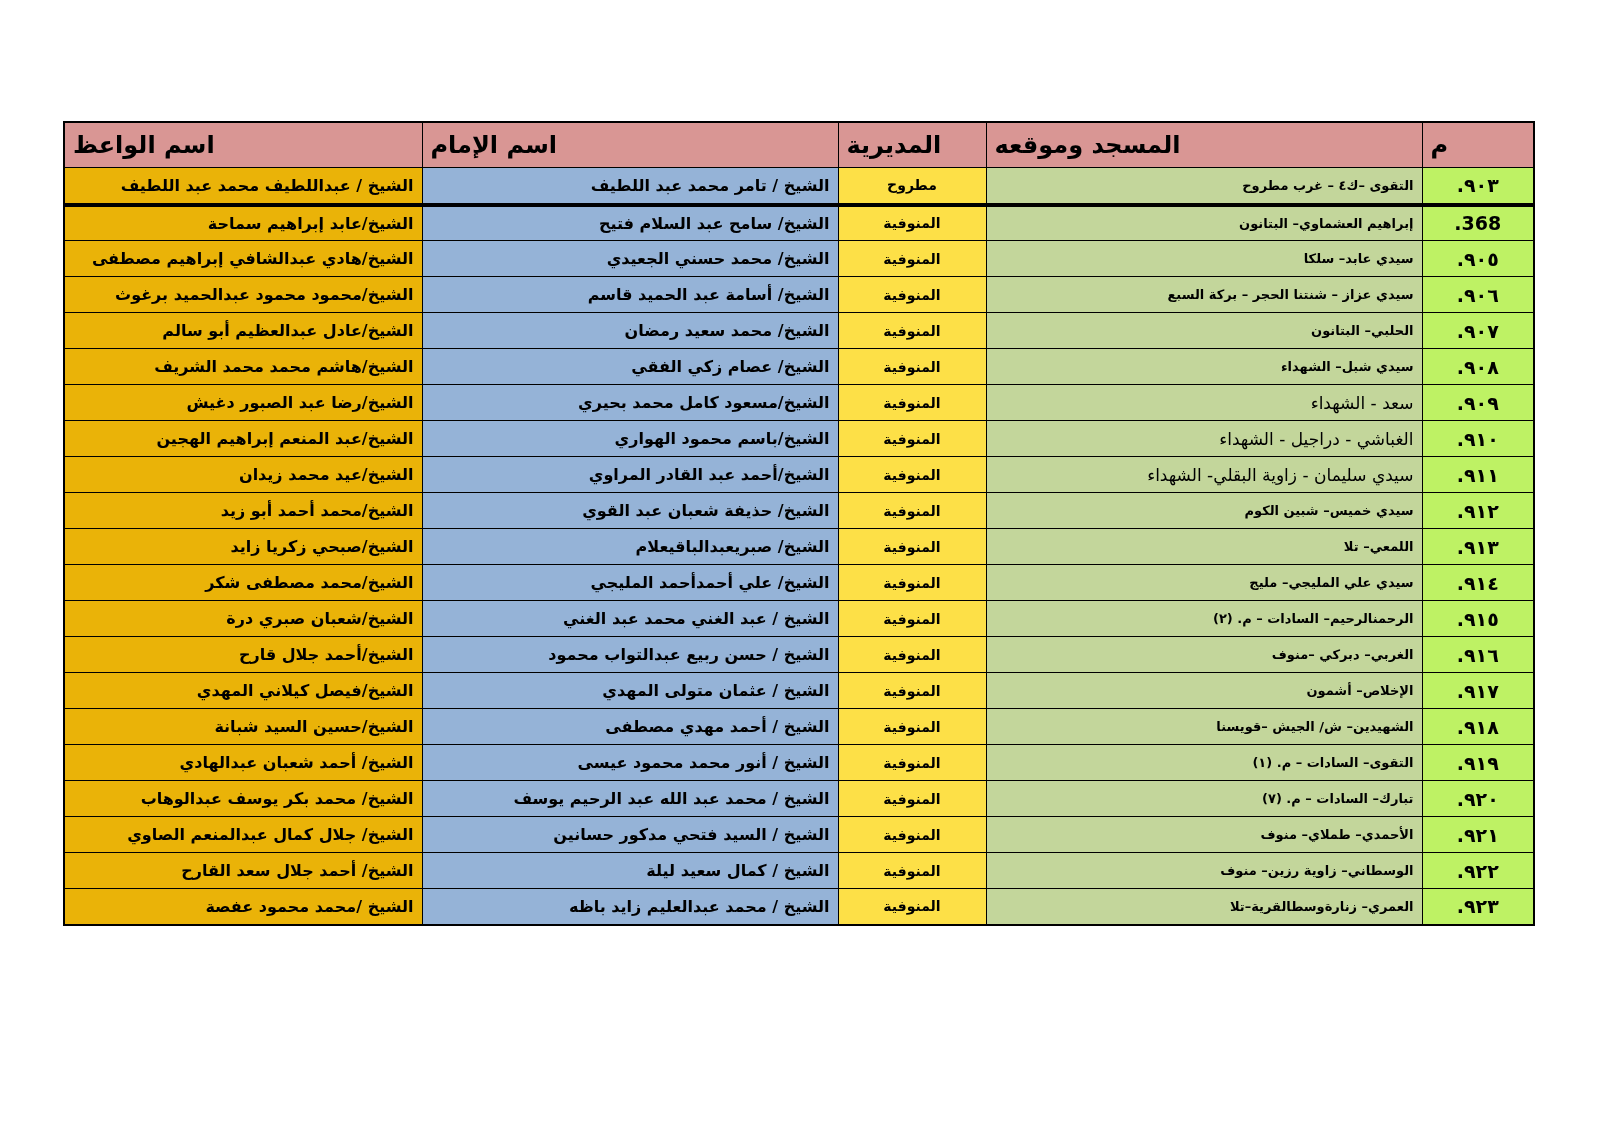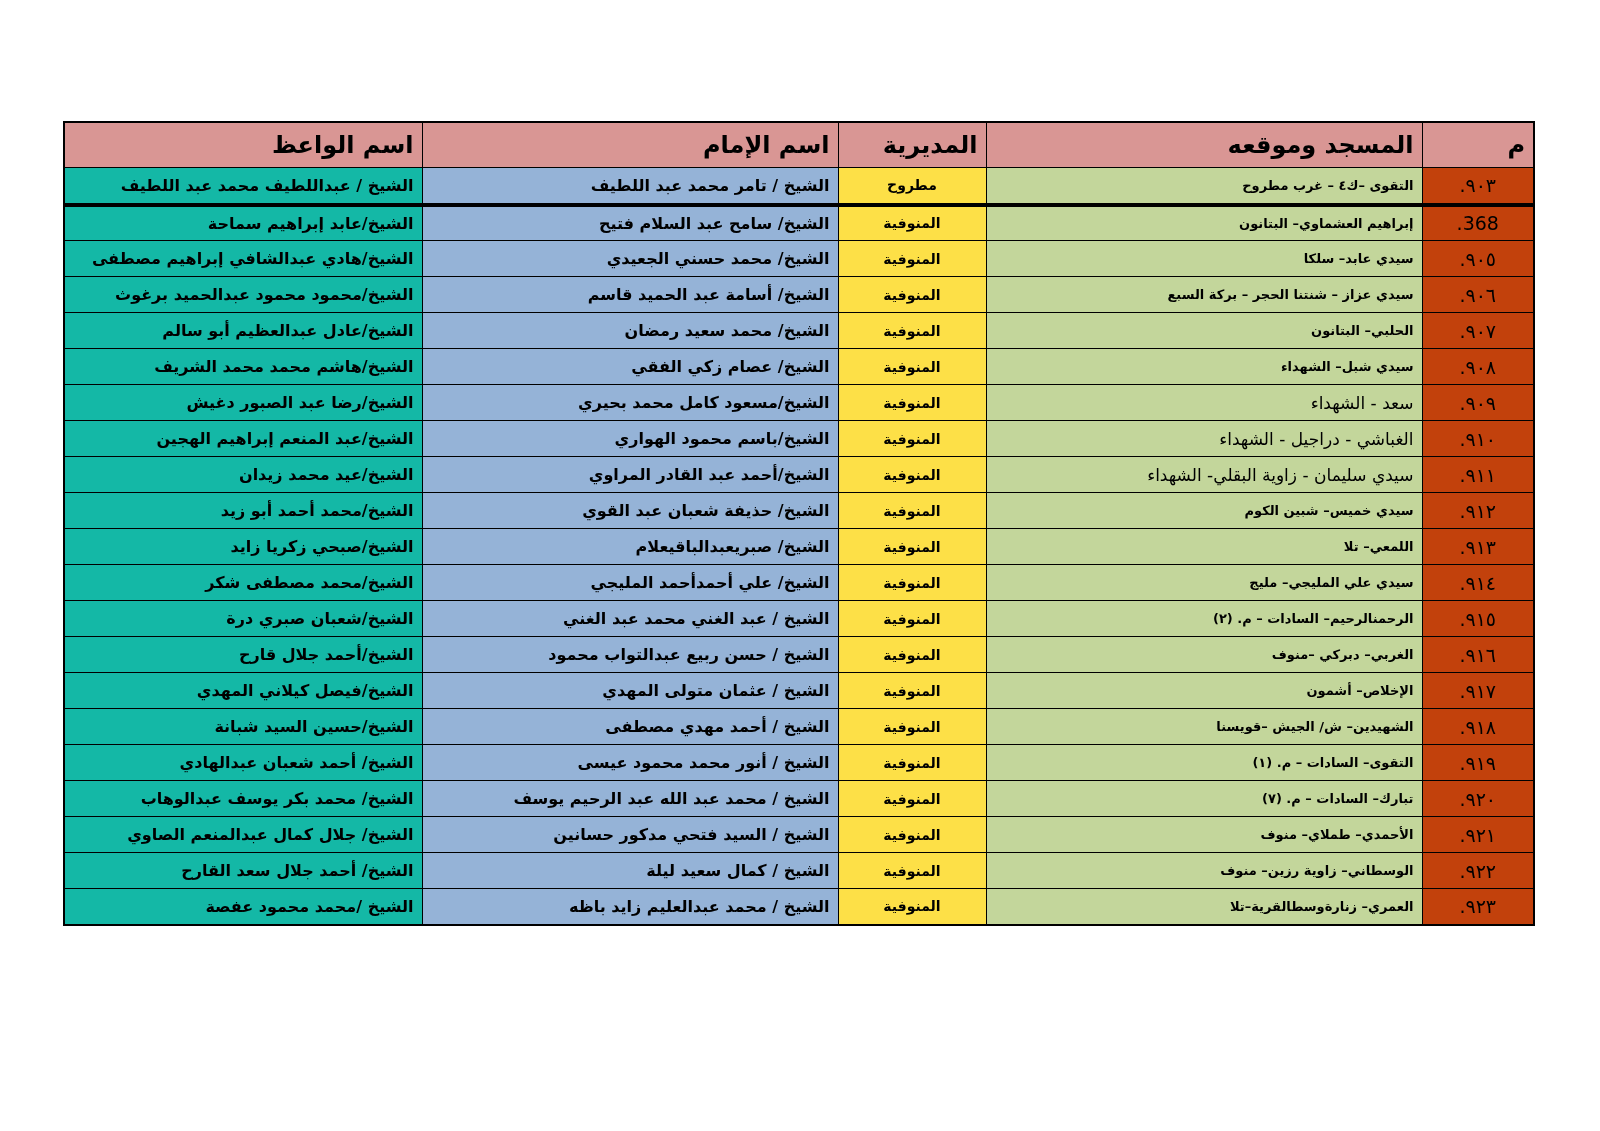--- a/index.html
+++ b/index.html
@@ -33,32 +33,32 @@
     padding: 2px 8px;
     vertical-align: middle;
     color: #000000;
     overflow: hidden;
   }
   tr.header-row th {
     height: 40px;
     background: #d99694;
     font-size: 24px;
     font-weight: bold;
-    text-align: right;
+    text-align: left;
     margin-top: 37px;
   }
   tr.data-row { height: 36px; }
   tr.first-row { height: 37px; }
   tr.first-row td { border-bottom: 4px solid #000000; }
 
   td.c-num {
-    background: #c2410c;
+    background: #bef264;
     text-align: center;
     font-size: 19px;
-    font-weight: normal;
+    font-weight: bold;
     white-space: nowrap;
   }
   td.c-mosque {
     background: #c3d69b;
     text-align: right;
     font-size: 13px;
     font-weight: bold;
   }
   td.c-mosque.plain {
     font-weight: normal;
@@ -71,21 +71,21 @@
     font-size: 14px;
     font-weight: bold;
   }
   td.c-imam {
     background: #95b3d7;
     text-align: right;
     font-size: 16px;
     font-weight: bold;
   }
   td.c-preacher {
-    background: #14b8a6;
+    background: #eab308;
     text-align: right;
     font-size: 16px;
     font-weight: bold;
   }
   col.w-num { width: 112px; }
   col.w-mosque { width: 436px; }
   col.w-dir { width: 148px; }
   col.w-imam { width: 416px; }
   col.w-preacher { width: 358px; }
 </style>

